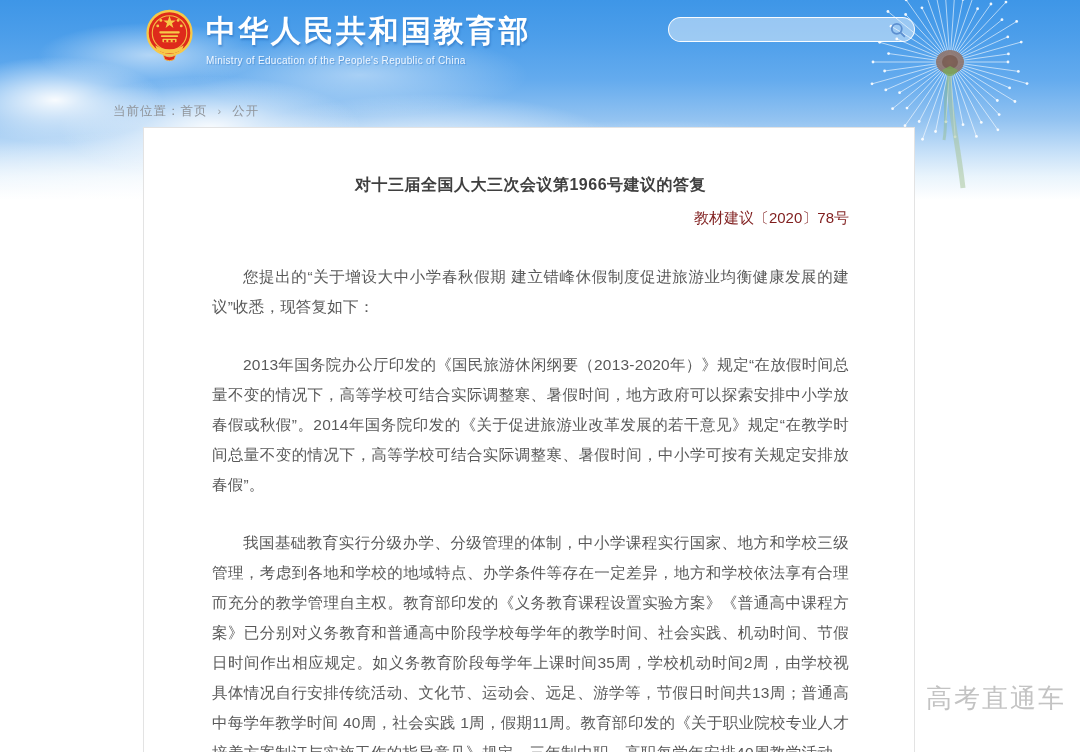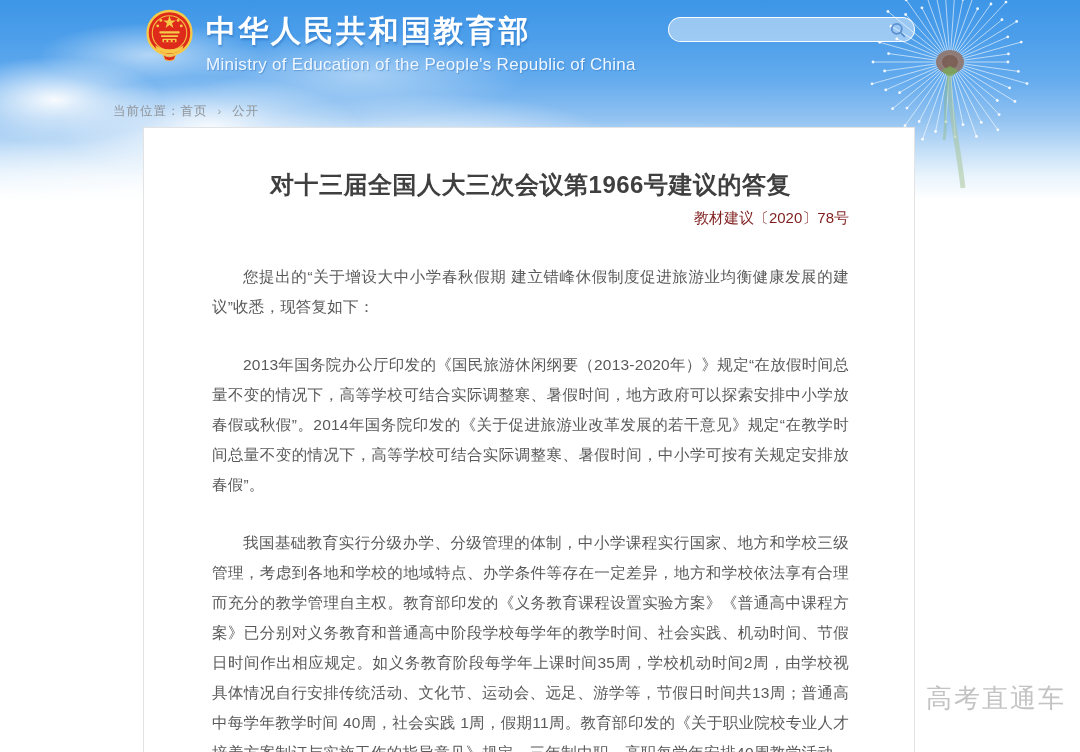--- a/index.html
+++ b/index.html
@@ -18,39 +18,39 @@
       radial-gradient(280px 85px at 430px 155px, rgba(255,255,255,.85), rgba(255,255,255,0) 72%),
       radial-gradient(320px 80px at 650px 180px, rgba(255,255,255,.8), rgba(255,255,255,0) 75%),
       radial-gradient(560px 95px at 280px 200px, rgba(255,255,255,.95), rgba(255,255,255,0) 78%);}
   .dandelion{position:absolute;left:830px;top:0;width:250px;height:200px;}
 
   .brand{position:absolute;left:146px;top:6px;display:flex;align-items:flex-start;}
   .emblem{width:47px;height:57px;flex:0 0 auto;}
   .brand-text{margin-left:13px;padding-top:5px;}
   .site-title{font-size:30px;font-weight:bold;color:#ffffff;letter-spacing:2.5px;
               text-shadow:1px 2px 2px rgba(30,100,180,.45);white-space:nowrap;}
-  .site-subtitle{font-size:17px;color:#f0f7ff;margin-top:3px;letter-spacing:.3px;
+  .site-subtitle{font-size:10px;color:#f0f7ff;margin-top:3px;letter-spacing:.3px;
               text-shadow:1px 1px 1px rgba(30,100,180,.4);white-space:nowrap;}
 
   .search{position:absolute;left:668px;top:17px;width:247px;height:25px;
           border:1px solid rgba(255,255,255,.95);border-radius:14px;
           background:rgba(255,255,255,.45);display:flex;align-items:center;box-sizing:border-box;}
   .search-input{flex:1;min-width:0;background:transparent;border:none;outline:none;
           padding:0 6px 0 14px;font-size:13px;color:#2b4f7e;font-family:"Liberation Sans",sans-serif;}
   .search-btn{width:18px;height:18px;margin-right:7px;border:none;background:transparent;
           padding:0;cursor:pointer;display:flex;align-items:center;justify-content:center;}
 
   .breadcrumb{position:absolute;left:113px;top:103px;font-size:12.5px;color:#8f9398;letter-spacing:1px;}
   .breadcrumb a{color:#8f9398;text-decoration:none;font-family:Liberation Mono, monospace;}
   .breadcrumb .sep{margin:0 10px;color:#9aa0a6;font-size:11px;}
 
   
   .card{position:absolute;left:143px;top:127px;width:772px;height:680px;box-sizing:border-box;
         background:#ffffff;border:1px solid #e3e3e3;padding:44px 65px 0 68px;}
-  .doc-title{margin:0;text-align:center;font-size:24px;line-height:26px;font-weight:bold;color:#3f3f3f;letter-spacing:.5px;}
+  .doc-title{margin:0;text-align:center;font-size:16px;line-height:26px;font-weight:bold;color:#3f3f3f;letter-spacing:.5px;}
   .doc-number{margin-top:11px;text-align:right;font-size:15px;color:#7f1d1d;}
   .doc-body{margin-top:34px;}
   .doc-body p{margin:4px 0 28px 0;font-size:15.5px;line-height:30px;color:#595959;
               text-indent:2em;text-align:justify;letter-spacing:.2px;}
 
   .watermark{position:absolute;right:30px;bottom:36px;font-size:26px;letter-spacing:2px;
              color:#c3c3c3;text-shadow:1px 1px 0 #ffffff;}
 </style>
 </head>
 <body>

